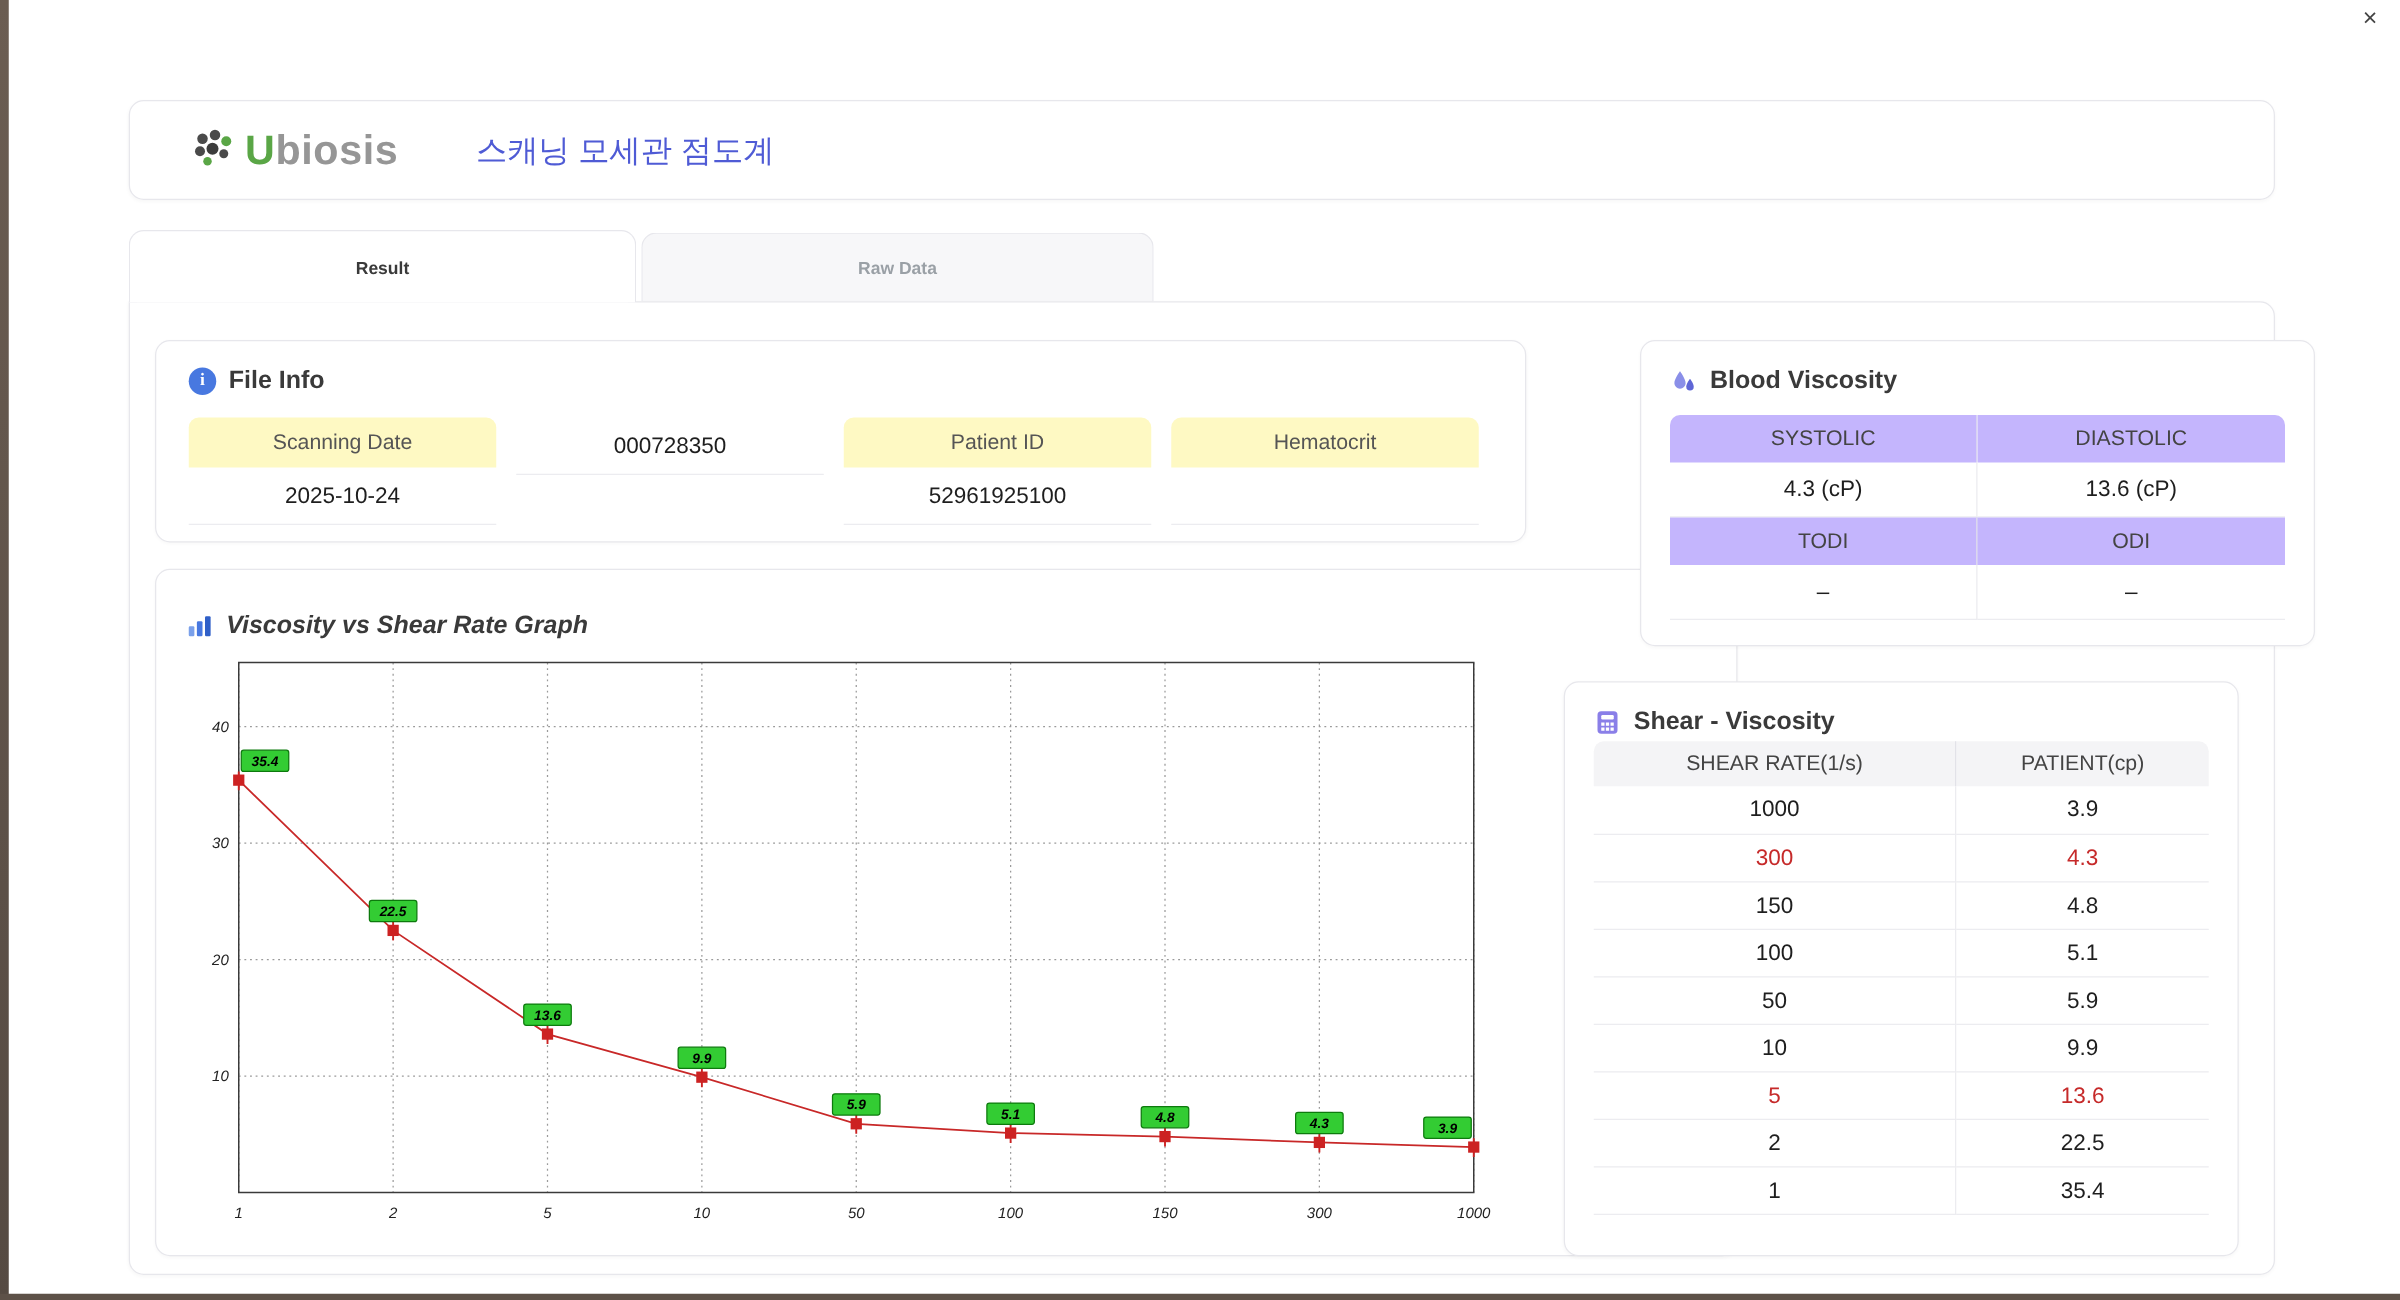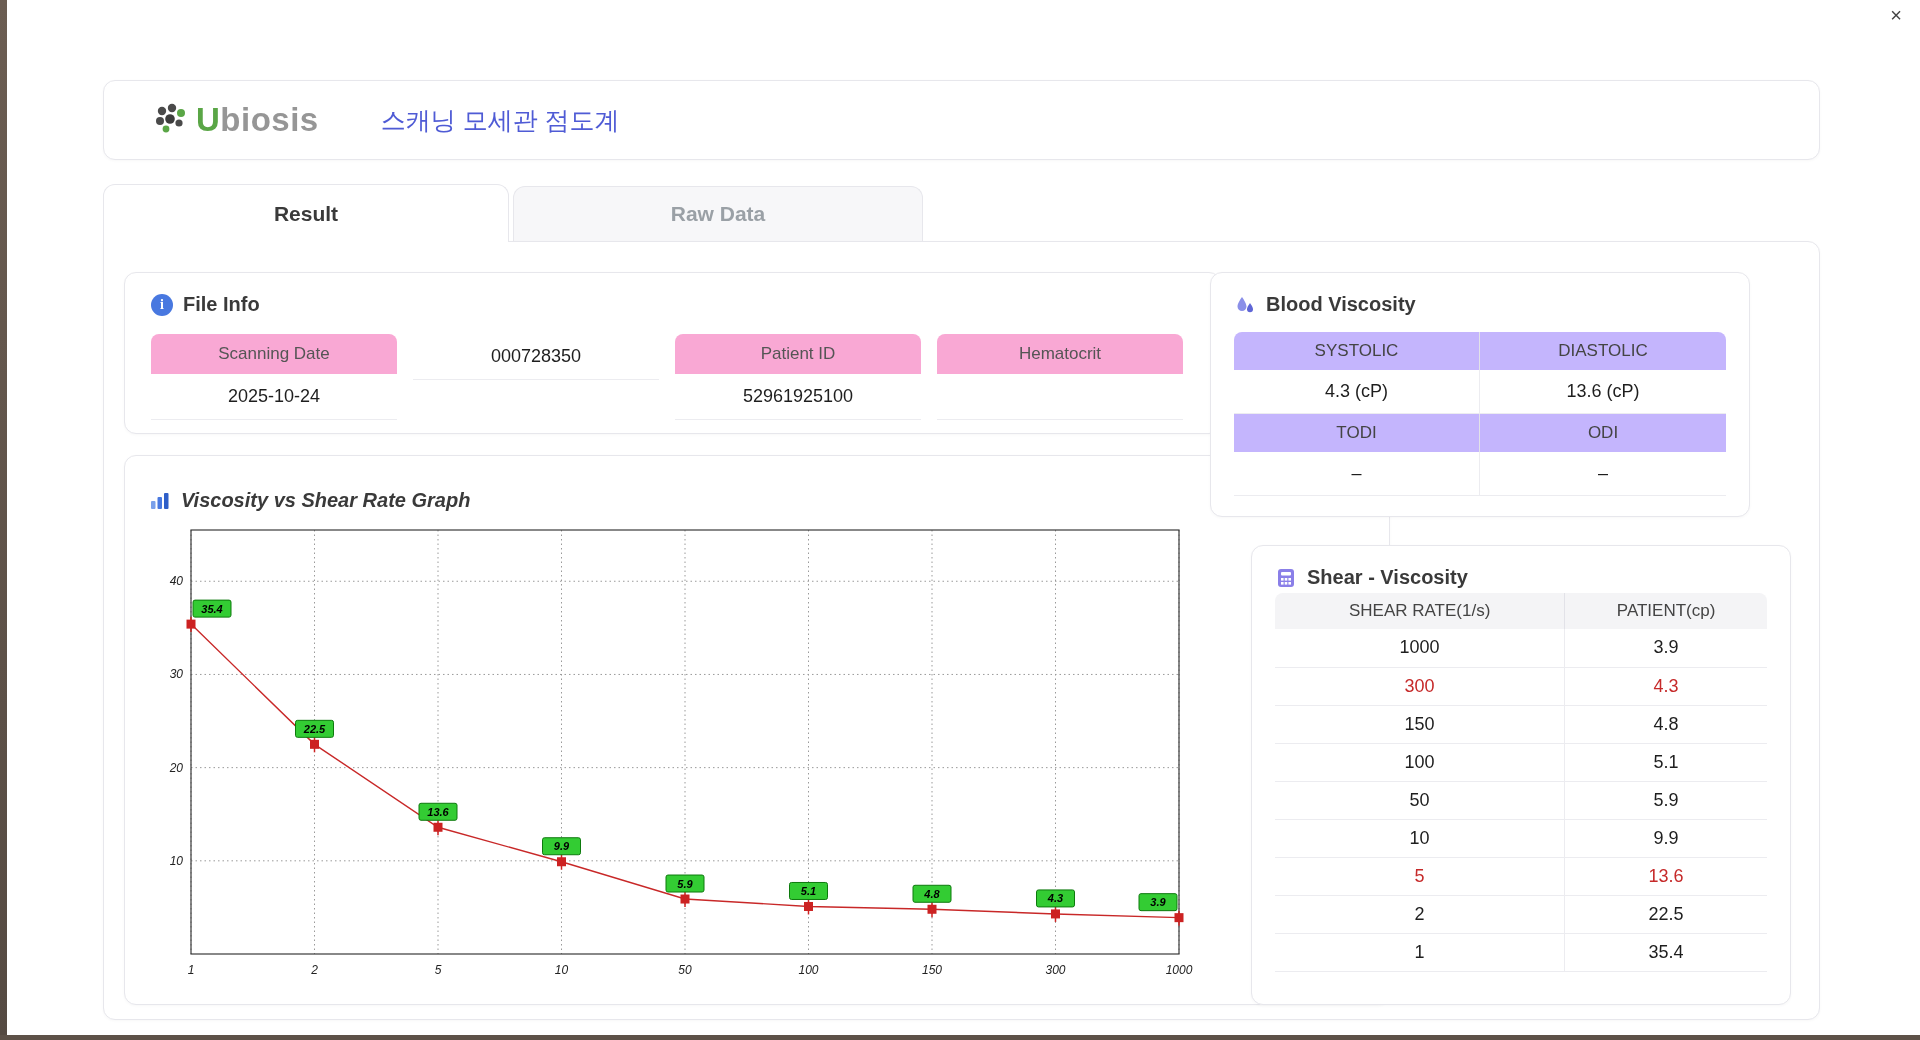--- a/index.html
+++ b/index.html
@@ -22,46 +22,46 @@
   .logo { display:flex; align-items:center; margin-left:48px;justify-content:space-between; }
   .logo svg { margin-right:6px; }
   .logo-text { font-size:33px; font-weight:bold; letter-spacing:0.5px; }
   .logo-u { color:#5aa646; }
   .logo-rest { color:#969696; }
   .app-title { margin-left:62px; font-size:25px; font-weight:normal; color:#4f5bd5; }
 
   
   .tab { position:absolute; top:184px; height:58px; border:1px solid #e7e7ec; border-bottom:none;
     border-radius:12px 12px 0 0; display:flex; align-items:center; justify-content:center;
-    font-size:21px; cursor:pointer; }
+    font-size:14px; cursor:pointer; }
   .tab-active { left:103px; width:406px; background:#fff; z-index:3; font-weight:bold; color:#3a3a3a; }
   .tab-inactive { left:513px; width:410px; background:#f7f7f9; color:#9aa0a6; font-weight:600; z-index:1; top:186px; height:55px; }
 
   .content-card { left:103px; top:241px; width:1717px; height:779px; border-radius:0 12px 12px 12px; z-index:2; }
 
   .section-title { display:flex; align-items:center; gap:10px; font-size:20px; font-weight:bold; color:#3a3a3a; }
 
   
   .file-info-card { left:124px; top:272px; width:1097px; height:162px; padding:20px 26px; z-index:4; }
   .fi-grid { display:flex; gap:16px; margin-top:18px; }
   .fi-col { width:246px; }
-  .fi-head { background:#f9a8d4; border-radius:8px 8px 0 0; height:40px; display:flex; align-items:center;
+  .fi-head { background:#fef9c3; border-radius:8px 8px 0 0; height:40px; display:flex; align-items:center;
     justify-content:center; font-size:17px; color:#555; }
   .fi-val { height:46px; display:flex; align-items:center; justify-content:center; font-size:18px;
     color:#1e1e1e; border-bottom:1px solid #ececf0; }
 
   .info-icon { width:22px; height:22px; border-radius:50%; background:#4878e0; color:#fff; font-weight:bold;
     font-size:14px; display:flex; align-items:center; justify-content:center; font-family:"Liberation Serif",serif; }
 
   
   .graph-card { left:124px; top:455px; width:1266px; height:550px; padding:33px 24px; z-index:4;font-style:italic; }
   .graph-card svg.chart { position:absolute; left:24px; top:64px; width:1044px; height:462px; }
 
   
-  .bv-card { left:1210px; top:272px; width:540px; height:245px; padding:20px 23px; z-index:4; }
+  .bv-card { left:1312px; top:272px; width:540px; height:245px; padding:20px 23px; z-index:4; }
   .bv-grid { display:grid; grid-template-columns:1fr 1fr; margin-top:16px; }
   .bv-head { background:#c4b5fd; height:38px; display:flex; align-items:center; justify-content:center;
     font-size:17px; color:#444; font-weight:500; }
   .bv-head.l { border-radius:8px 0 0 0; border-right:1px solid #e2e2e8; }
   .bv-head.r { border-radius:0 8px 0 0; }
   .bv-head.l2 { border-radius:0; border-right:1px solid #e2e2e8; }
   .bv-head.r2 { border-radius:0; }
   .bv-val { height:44px; display:flex; align-items:center; justify-content:center; font-size:18px;
     color:#1e1e1e; border-bottom:1px solid #ececf0; }
   .bv-val.l { border-right:1px solid #ececf0; }

